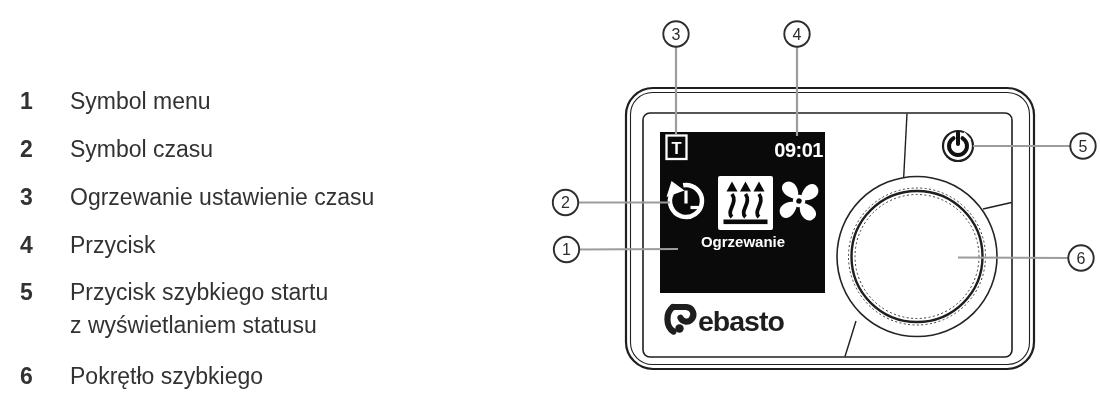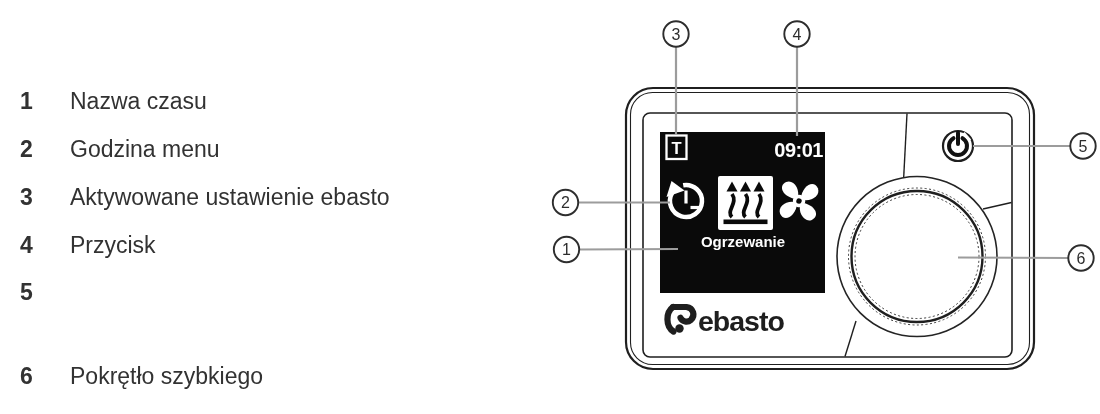--- a/index.html
+++ b/index.html
@@ -21,36 +21,38 @@
   .screen-text{fill:#ffffff;}
 </style>
 </head>
 <body>
 
 <div id="canvas">
 
   <div>
     <div class="legend-row" style="top:85px">
       <span class="legend-num">1</span>
-      <span class="legend-label">Nazwa czasu</span>
+      <span class="legend-label">Symbol menu</span>
     </div>
     <div class="legend-row" style="top:133px">
       <span class="legend-num">2</span>
-      <span class="legend-label">Godzina menu</span>
+      <span class="legend-label">Symbol czasu</span>
     </div>
     <div class="legend-row" style="top:181px">
       <span class="legend-num">3</span>
-      <span class="legend-label">Aktywowane ustawienie ebasto</span>
+      <span class="legend-label">Ogrzewanie ustawienie czasu</span>
     </div>
     <div class="legend-row" style="top:229px">
       <span class="legend-num">4</span>
       <span class="legend-label">Przycisk</span>
     </div>
     <div class="legend-row" style="top:276px">
       <span class="legend-num">5</span>
+      <span class="legend-label">Przycisk szybkiego startu
+z wyświetlaniem statusu</span>
     </div>
     <div class="legend-row" style="top:360px">
       <span class="legend-num">6</span>
       <span class="legend-label">Pokrętło szybkiego</span>
     </div>
   </div>
 
   <svg id="diagram" width="1100" height="414" viewBox="0 0 1100 414">
 
     <rect x="626" y="88" width="408" height="281" rx="27" fill="#ffffff" stroke="#1f1f1f" stroke-width="2.2"></rect>

